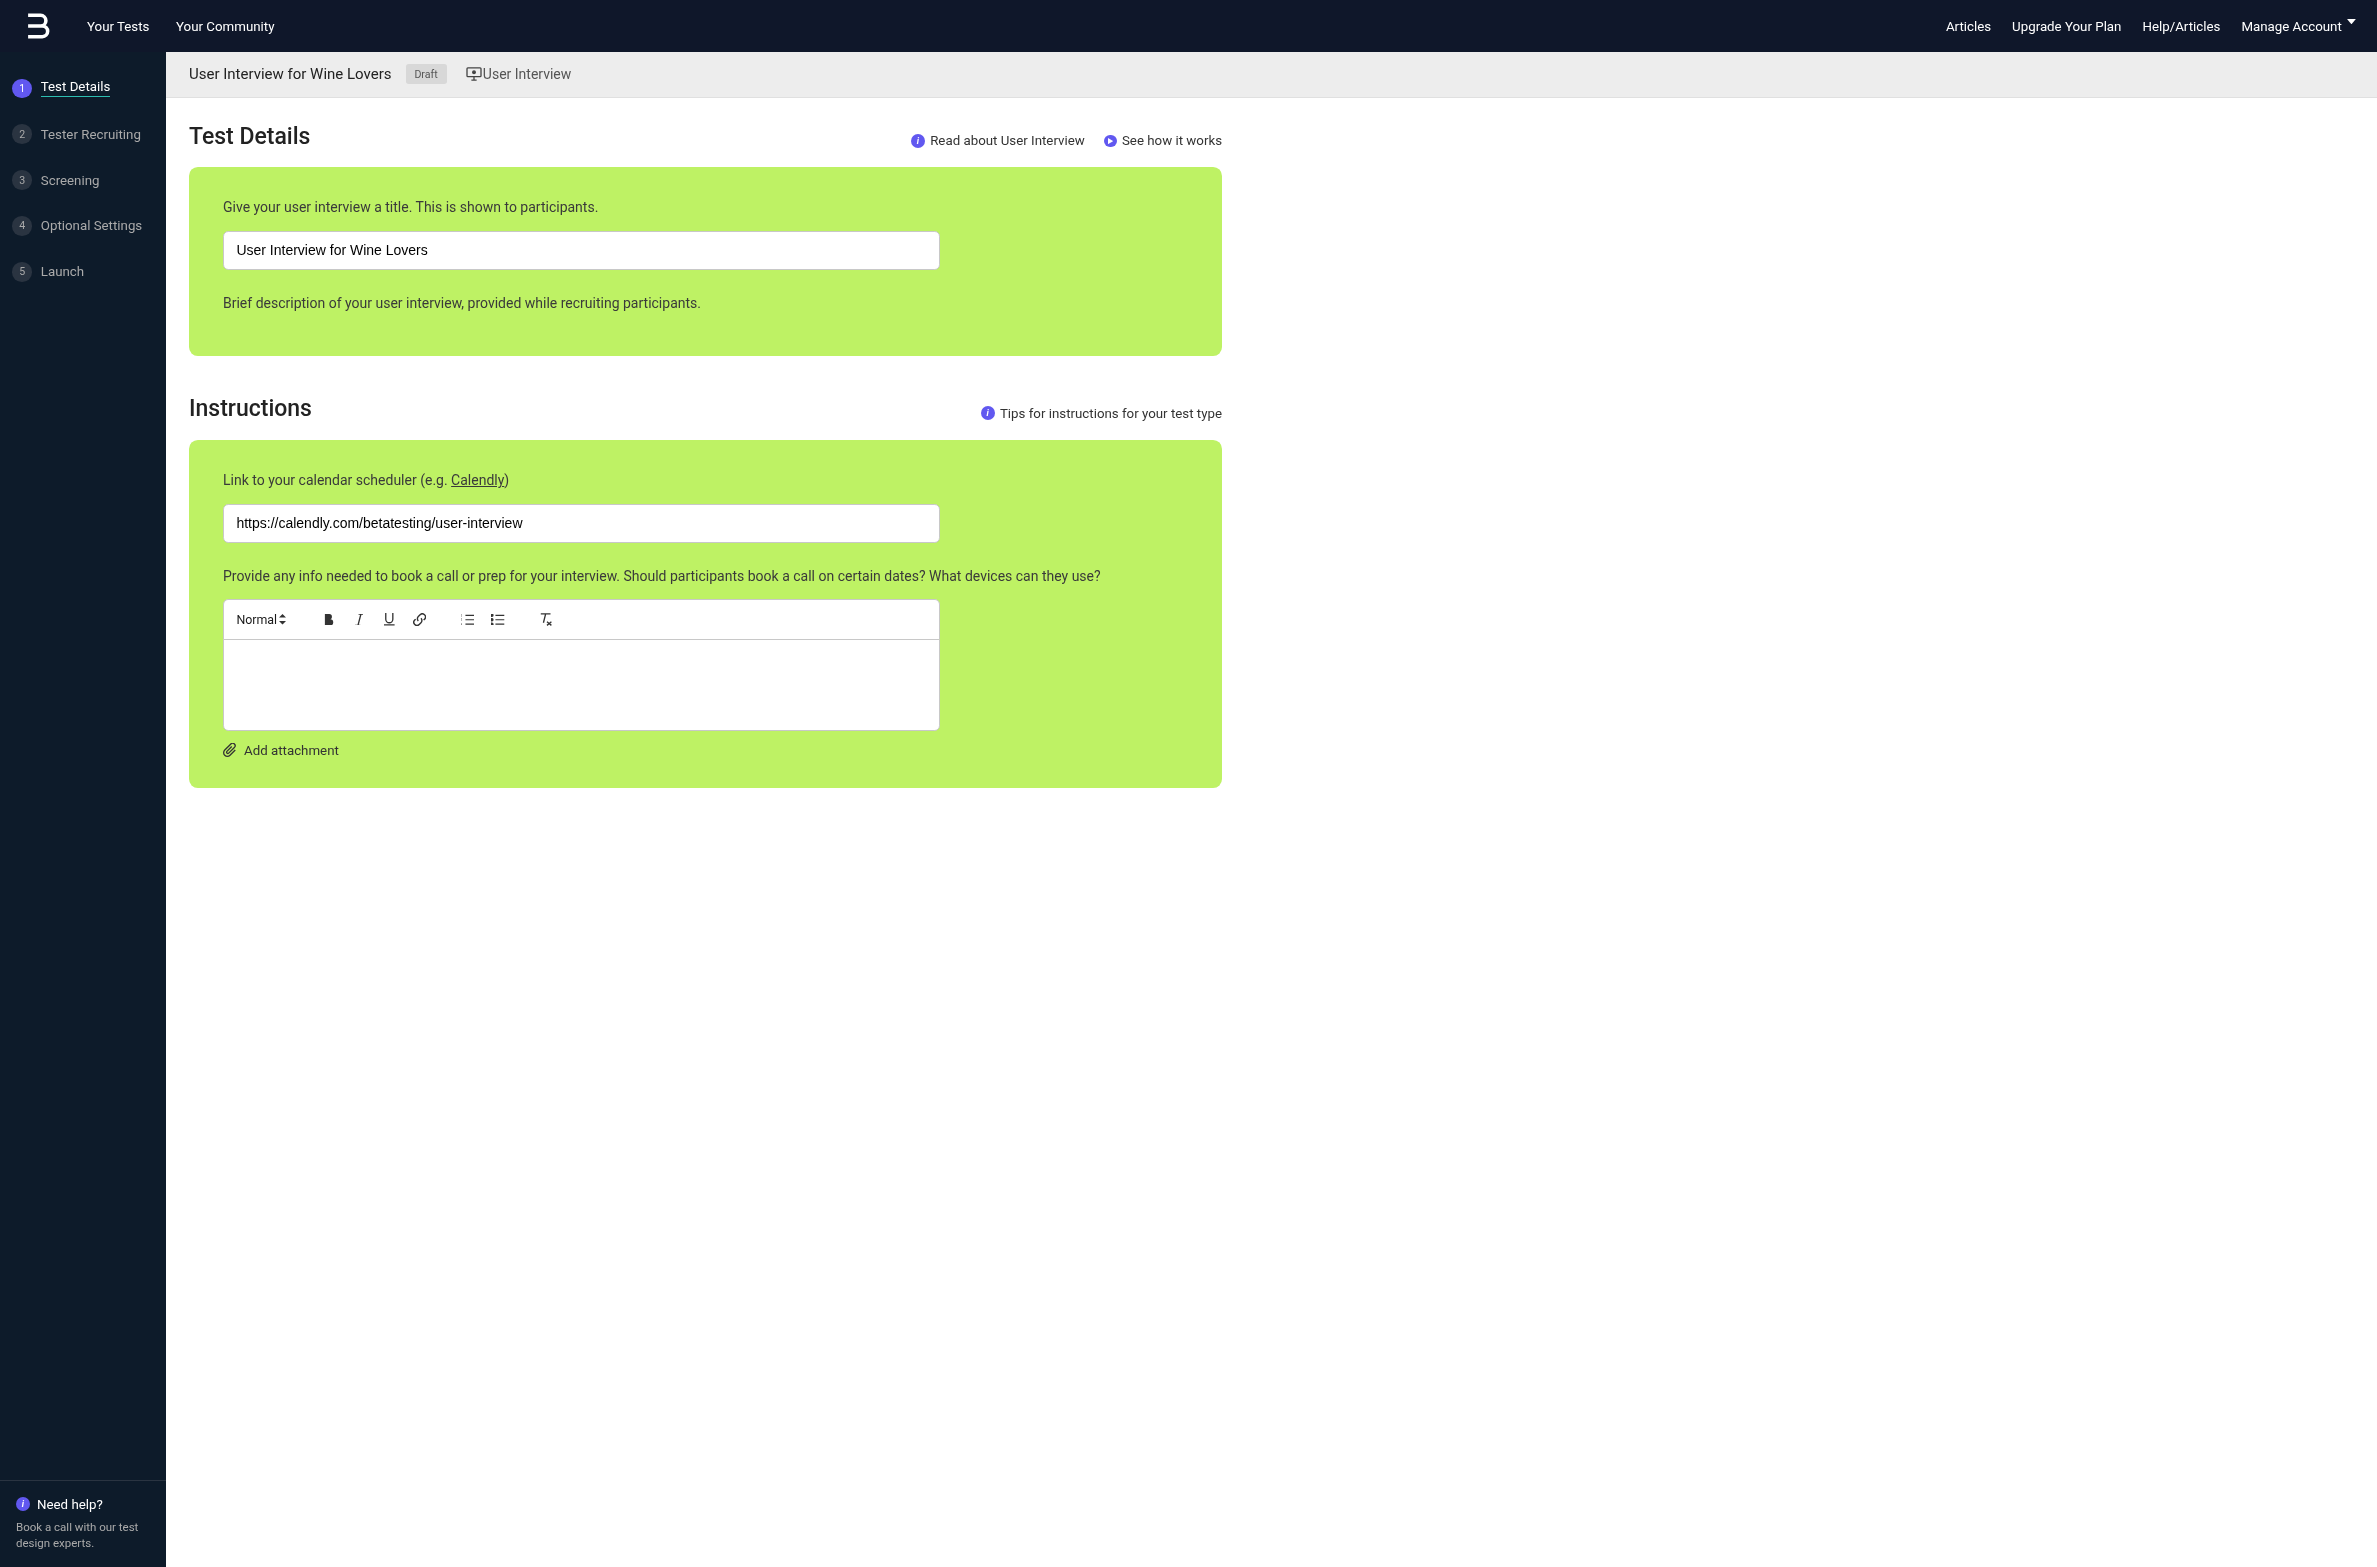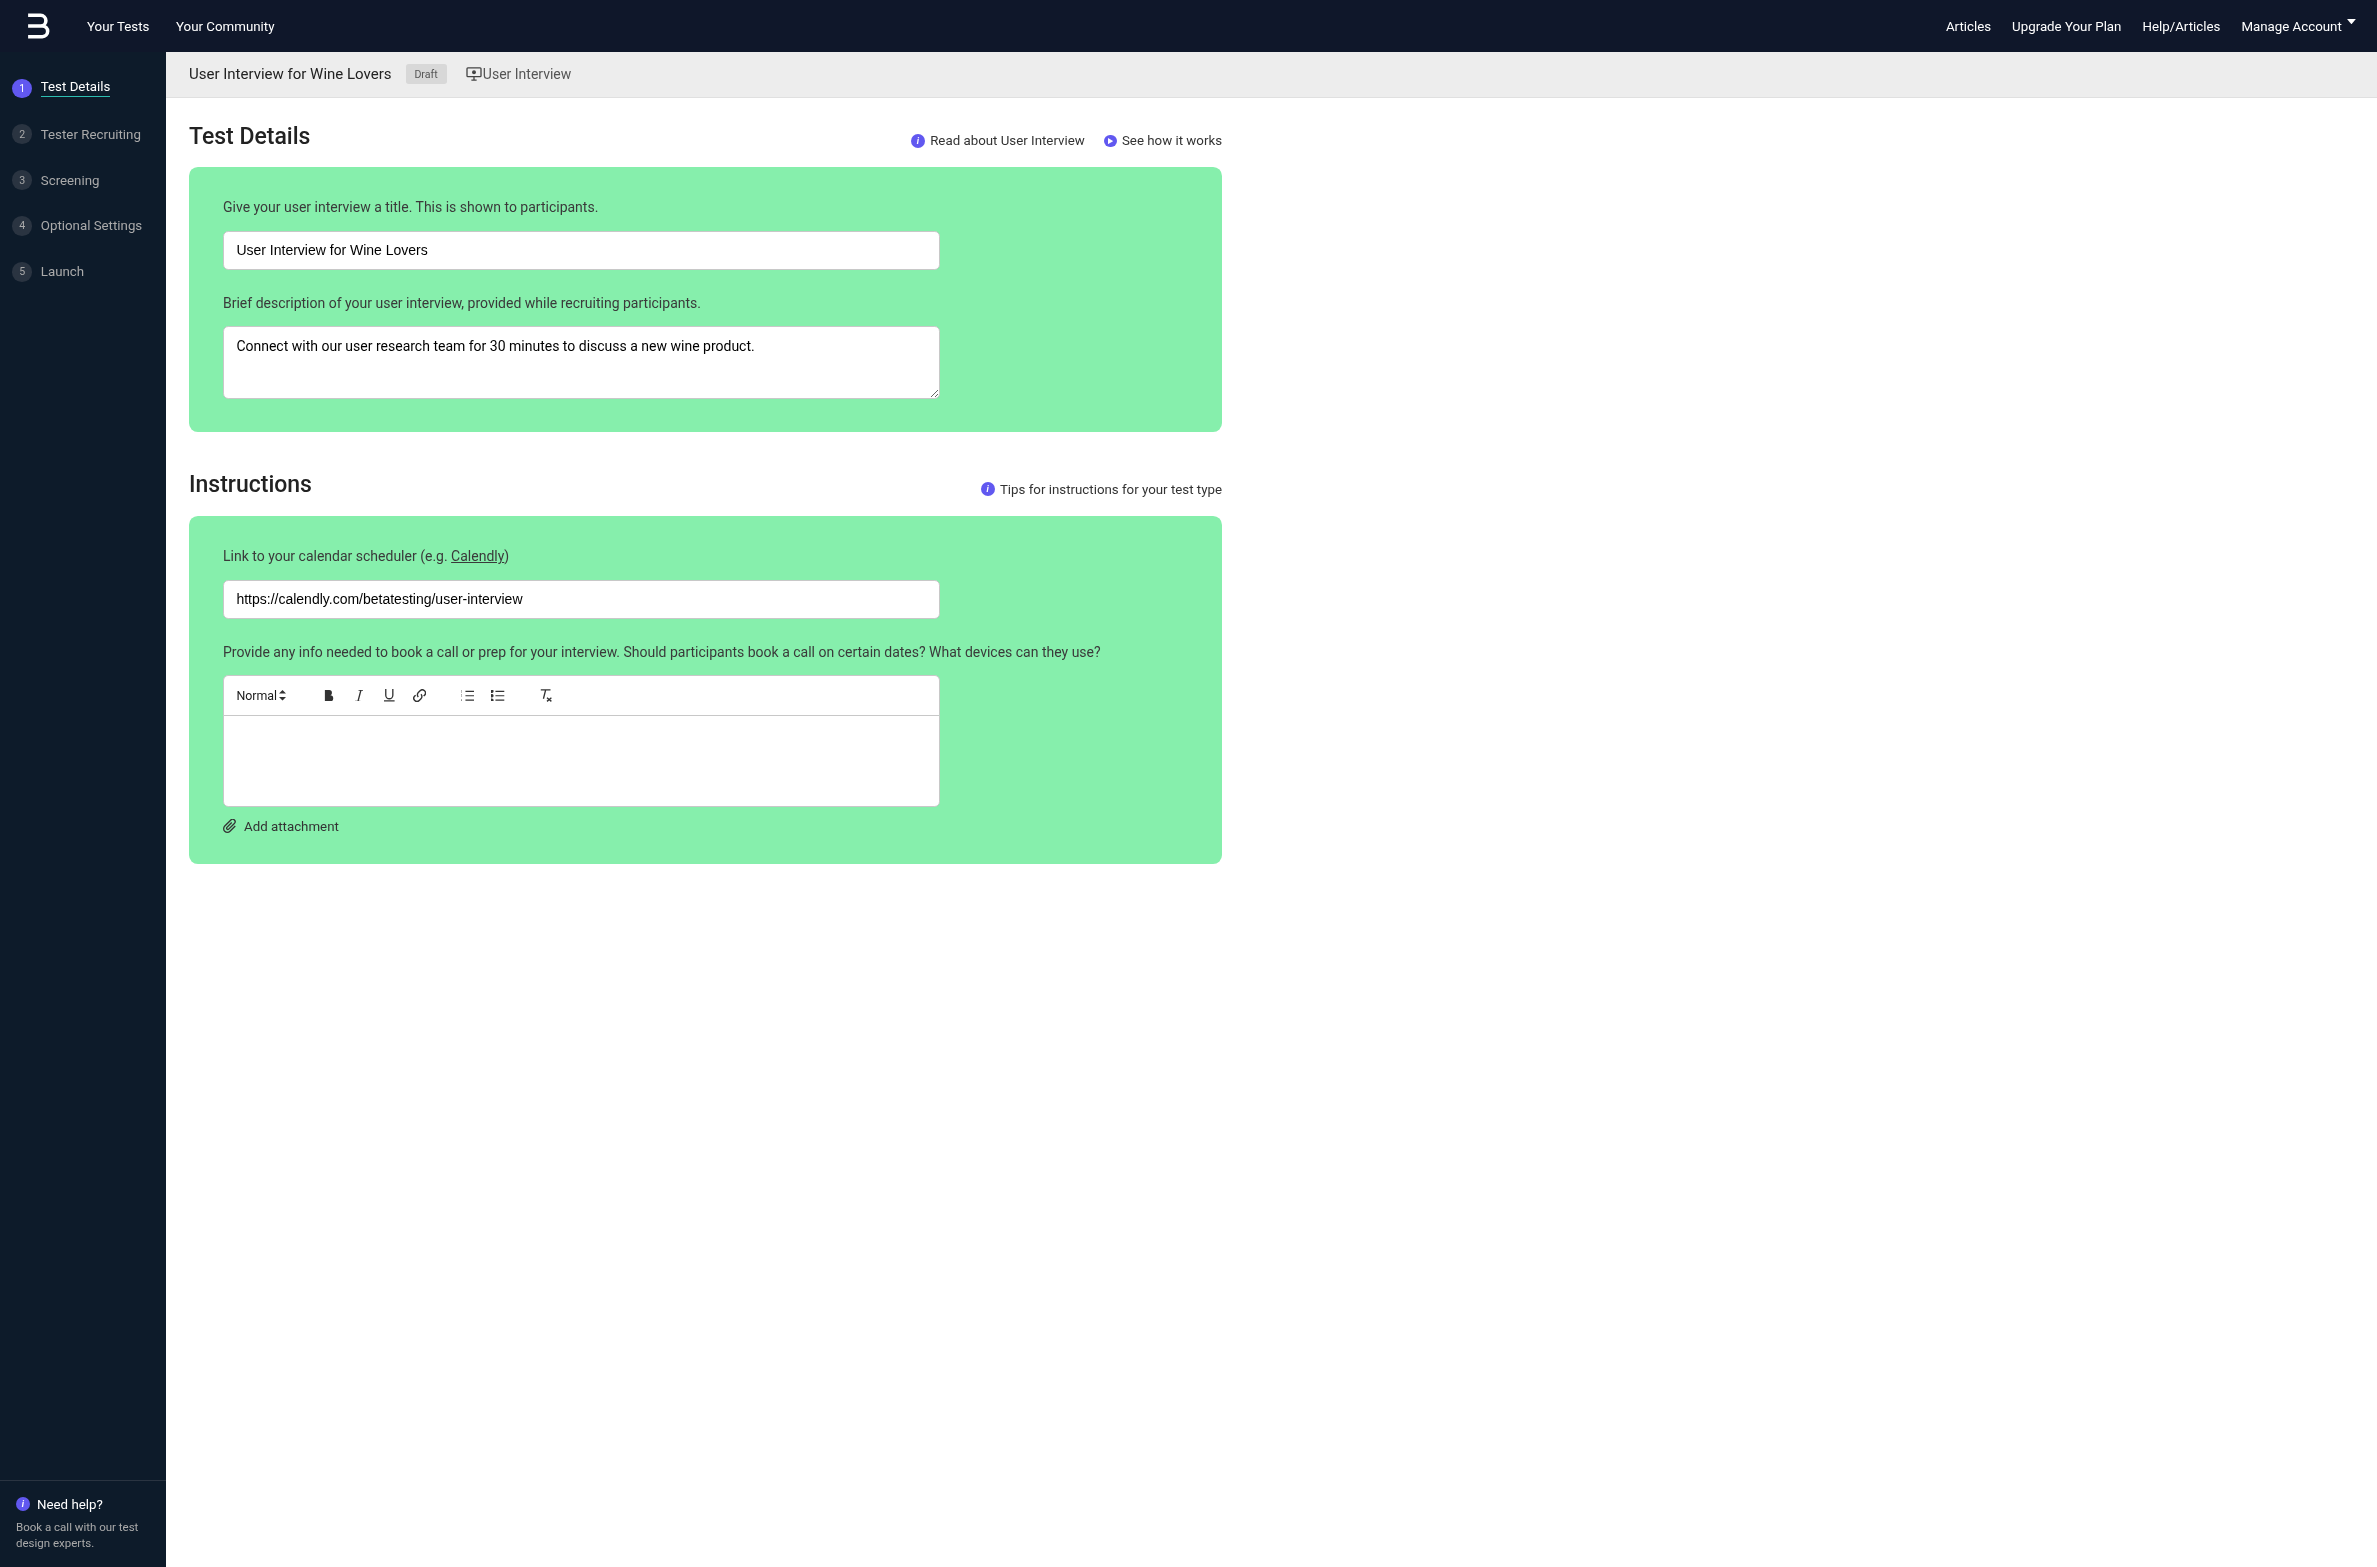--- a/index.html
+++ b/index.html
@@ -36,21 +36,21 @@
     .test-type { display: flex; align-items: center; gap: 1px; color: #555; font-size: 14px; margin-left: 5.3px; }
     
     .content { padding: 25px 34px 35px 23px; max-width: 1090px; }
     
     .section-header-row { display: flex; align-items: baseline; justify-content: space-between; margin-bottom: 17.7px; }
     .section-title { font-size: 23px; font-weight: 500; color: #222; }
     .help-links { display: flex; gap: 19.5px; align-items: center; }
     .help-link { display: flex; align-items: center; gap: 5.3px; color: #333; font-size: 13.3px; text-decoration: none; }
     .play-icon-small { width: 12.4px; height: 12.4px; border-radius: 50%; background: #6158f0; display: inline-flex; align-items: center; justify-content: center; flex-shrink: 0; }
     
-    .card { background: #86efac; border-radius: 8.9px; padding: 30px 34px; margin-bottom: 39px; }
+    .card { background: #bef264; border-radius: 8.9px; padding: 30px 34px; margin-bottom: 39px; }
     .field-label { font-size: 14px; color: #3a3a3a; margin-bottom: 12.4px; line-height: 1.5; }
     .field-input { width: 100%; max-width: 717px; padding: 10.6px 12.4px; font-size: 14px; border: 0.9px solid #c8c8c8; border-radius: 5.3px; background: #fff; margin-bottom: 23px; }
     .field-textarea { width: 100%; max-width: 717px; padding: 10.6px 12.4px; font-size: 14px; border: 0.9px solid #c8c8c8; border-radius: 5.3px; background: #fff; height: 73px; resize: vertical; font-family: inherit; }
     .field-textarea:last-child { margin-bottom: 0; }
     
     .calendly-link { text-decoration: underline; color: #3a3a3a; }
     
     
     .editor-toolbar { background: #fff; border: 0.9px solid #c8c8c8; border-bottom: none; border-radius: 5.3px 5.3px 0 0; padding: 7px 12.4px; display: flex; align-items: center; gap: 5.3px; max-width: 717px; }
     .editor-select { display: flex; align-items: center; gap: 2px; font-size: 12.4px; padding-right: 12.4px; margin-right: 12.4px; }
@@ -157,21 +157,20 @@
           <span>See how it works</span>
         </a>
       </div>
     </div>
 
     <div class="card">
       <div class="field-label">Give your user interview a title. This is shown to participants.</div>
       <input type="text" class="field-input" value="User Interview for Wine Lovers" style="">
       
       <div class="field-label">Brief description of your user interview, provided while recruiting participants.</div>
-      <textarea class="field-textarea" style="">Connect with our user research team for 30 minutes to discuss a new wine product.</textarea>
     </div>
 
     <div class="section-header-row">
       <h2 class="section-title">Instructions</h2>
       <div class="help-links">
         <a href="#" class="help-link">
           <span class="info-icon-small">i</span>
           <span>Tips for instructions for your test type</span>
         </a>
       </div>

